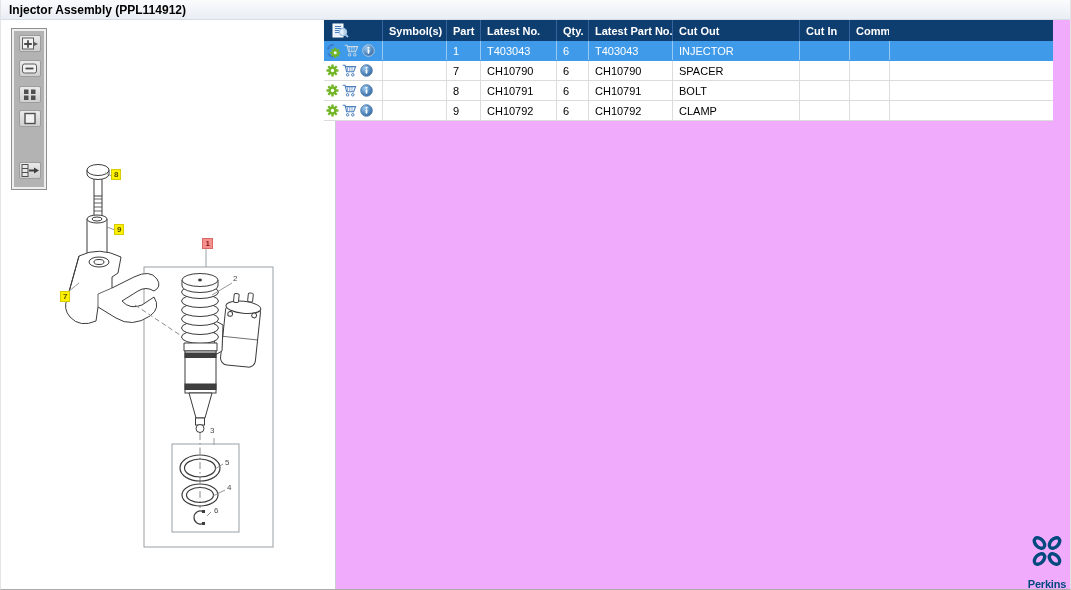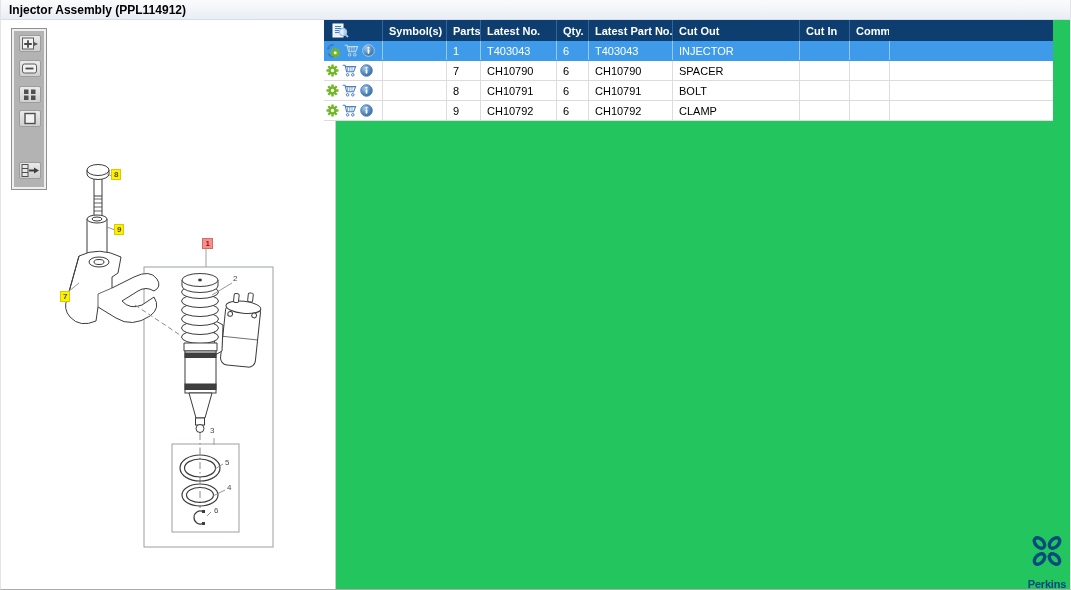--- a/index.html
+++ b/index.html
@@ -1,17 +1,17 @@
 <!DOCTYPE html>
 <html><head>
 <meta charset="utf-8">
 <style>
   html,body{margin:0;padding:0;background:#fff;}
   body{font-family:"Liberation Sans","DejaVu Sans",sans-serif;-webkit-font-smoothing:antialiased;}
-  #app{position:relative;width:1071px;height:590px;background:#22c55e;overflow:hidden;
+  #app{position:relative;width:1071px;height:590px;background:#f0abfc;overflow:hidden;
        border-left:1px solid #e4e4e4;border-right:1px solid #e4e4e4;border-bottom:1px solid #ababab;box-sizing:border-box;}
 
   
   .titlebar{position:absolute;left:0;top:0;width:100%;height:20px;
     background:linear-gradient(#fafbfd,#e9eef4);border-bottom:1px solid #d5dde6;box-sizing:border-box;}
   .titlebar .title{position:absolute;left:8px;top:3px;font-size:12px;font-weight:bold;color:#000;}
 
   
   .diagram-panel{position:absolute;left:0;top:20px;width:335px;height:570px;background:#fff;
     border-right:1px solid #c9ced4;box-sizing:border-box;}
@@ -219,21 +219,21 @@
     <div class="thead">
       <div class="th">
         <svg width="17" height="16" viewBox="0 0 17 16">
           <rect x="1" y="1" width="10" height="13" fill="#e8f0fa" stroke="#fff"></rect>
           <path d="M3 3.5 h6 M3 5.5 h6 M3 7.5 h6 M3 9.5 h4" stroke="#4a7ebd" stroke-width="1"></path>
           <circle cx="11" cy="9" r="3.6" fill="rgba(222,236,250,.85)" stroke="#9dbfe4" stroke-width="1.2"></circle>
           <path d="M13.5 11.5 L16 14" stroke="#9dbfe4" stroke-width="1.8"></path>
         </svg>
       </div>
       <div class="th">Symbol(s)</div>
-      <div class="th">Parts</div>
+      <div class="th">Part</div>
       <div class="th">Latest No.</div>
       <div class="th">Qty.</div>
       <div class="th">Latest Part No.</div>
       <div class="th">Cut Out</div>
       <div class="th">Cut In</div>
       <div class="th">Comment</div>
     </div>
 
     <div class="trow selected">
       <div class="td td-tools">

